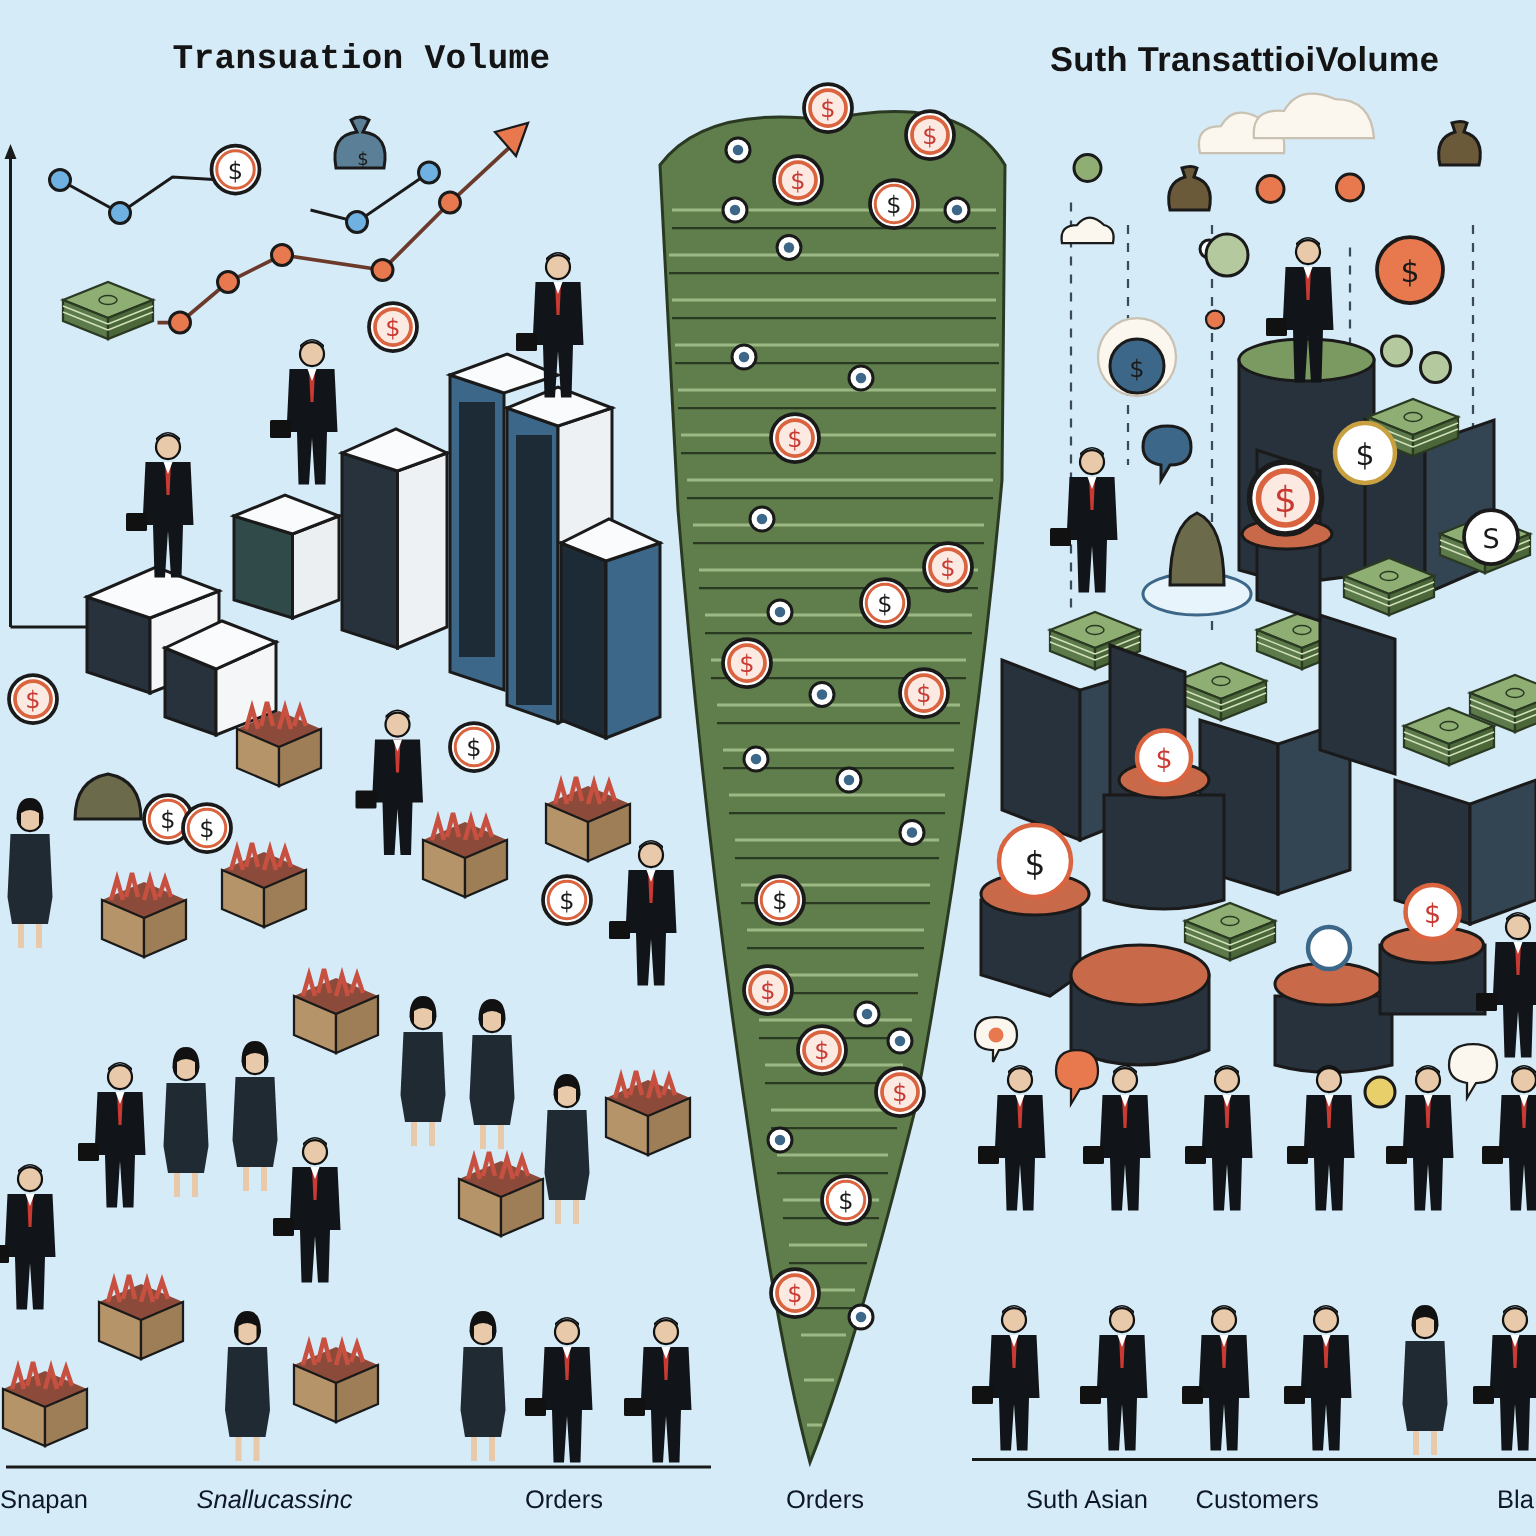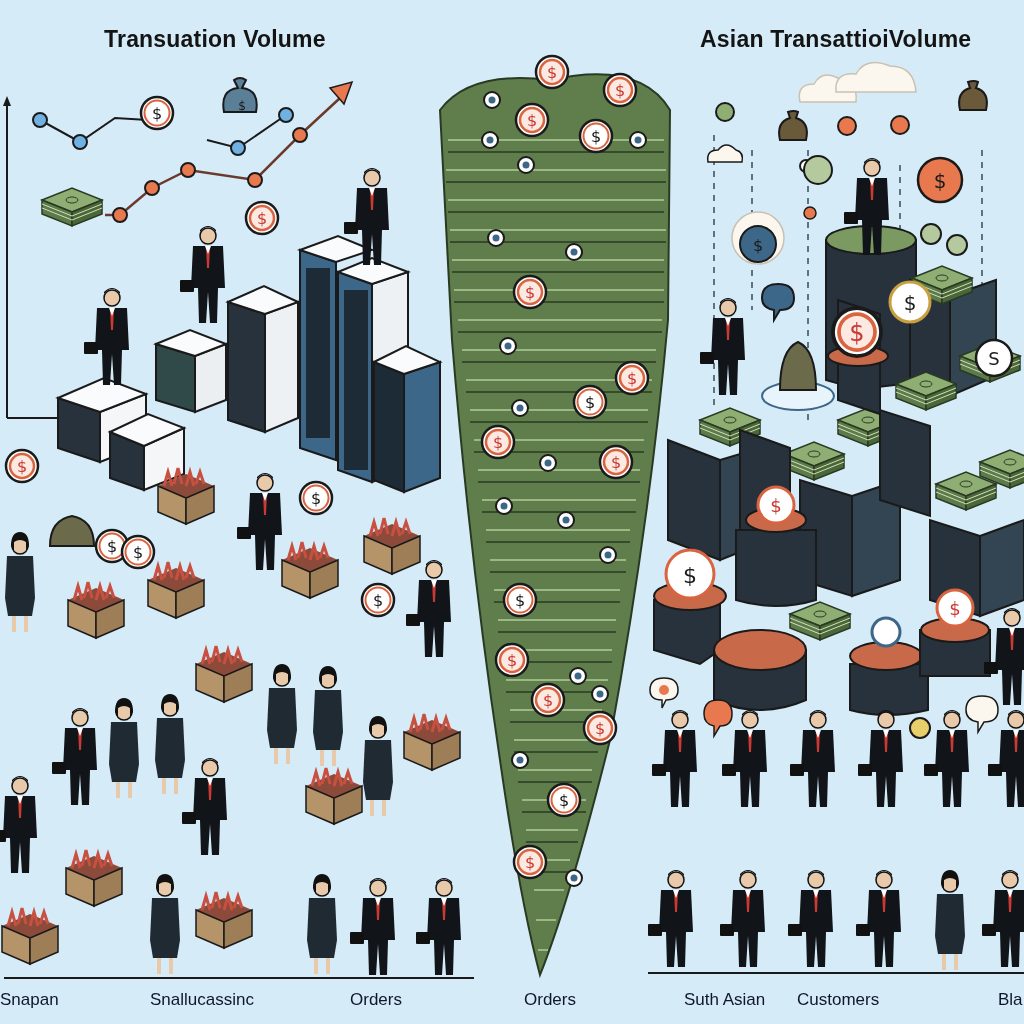--- a/index.html
+++ b/index.html
@@ -5,33 +5,33 @@
     html, body { margin: 0; padding: 0; }
     body {
       width: 1024px; height: 1024px; overflow: hidden; position: relative;
       background: #d6ebf8;
       font-family: "Liberation Sans", "DejaVu Sans", sans-serif;
     }
     .title {
       position: absolute; top: 26px; font-size: 23px; font-weight: bold;
       color: #141414; letter-spacing: 0.2px; white-space: nowrap;
     }
-    .title.left { left: 104px; }
+    .title.left { left: 115px; font-family: Liberation Mono, monospace; }
     .title.right { left: 700px; }
     .caption {
       position: absolute; top: 990px; font-size: 17px; color: #0f172a;
       white-space: nowrap;
     }
     svg.scene { position: absolute; left: 0; top: 0; }
   </style>
 </head>
 <body>
 
 <div class="title left">Transuation Volume</div>
-<div class="title right">Asian TransattioiVolume</div>
+<div class="title right">Suth TransattioiVolume</div>
 
 <svg class="scene" width="1024" height="1024" viewBox="0 0 1024 1024">
   <defs>
     <g id="coin">
       <circle r="16" fill="#fff" stroke="#1a1a1a" stroke-width="2.5"></circle>
       <circle r="12.5" fill="none" stroke="#d9643f" stroke-width="2"></circle>
       <text y="6" text-anchor="middle" font-size="16" font-family="DejaVu Sans, sans-serif" fill="#1a1a1a">$</text>
     </g>
     <g id="coinred">
       <circle r="16" fill="#fff" stroke="#1a1a1a" stroke-width="2.5"></circle>
@@ -318,18 +318,18 @@
     <use href="#man" x="816" y="942"></use>
     <use href="#man" x="884" y="942"></use>
     <use href="#woman" x="950" y="944"></use>
     <use href="#man" x="1010" y="942"></use>
     <use href="#man" x="1012" y="680"></use>
   </g>
   <line x1="648" y1="973" x2="1024" y2="973" stroke="#1a1a1a" stroke-width="2"></line>
 </svg>
 
 <div class="caption" style="left:0px;">Snapan</div>
-<div class="caption" style="left:150px;">Snallucassinc</div>
+<div class="caption" style="left:131px;font-style:italic;">Snallucassinc</div>
 <div class="caption" style="left:350px;">Orders</div>
 <div class="caption" style="left:524px;">Orders</div>
 <div class="caption" style="left:684px;">Suth Asian</div>
 <div class="caption" style="left:797px;text-align:center;">Customers</div>
 <div class="caption" style="left:998px;">Bla</div>
 
 </body></html>

